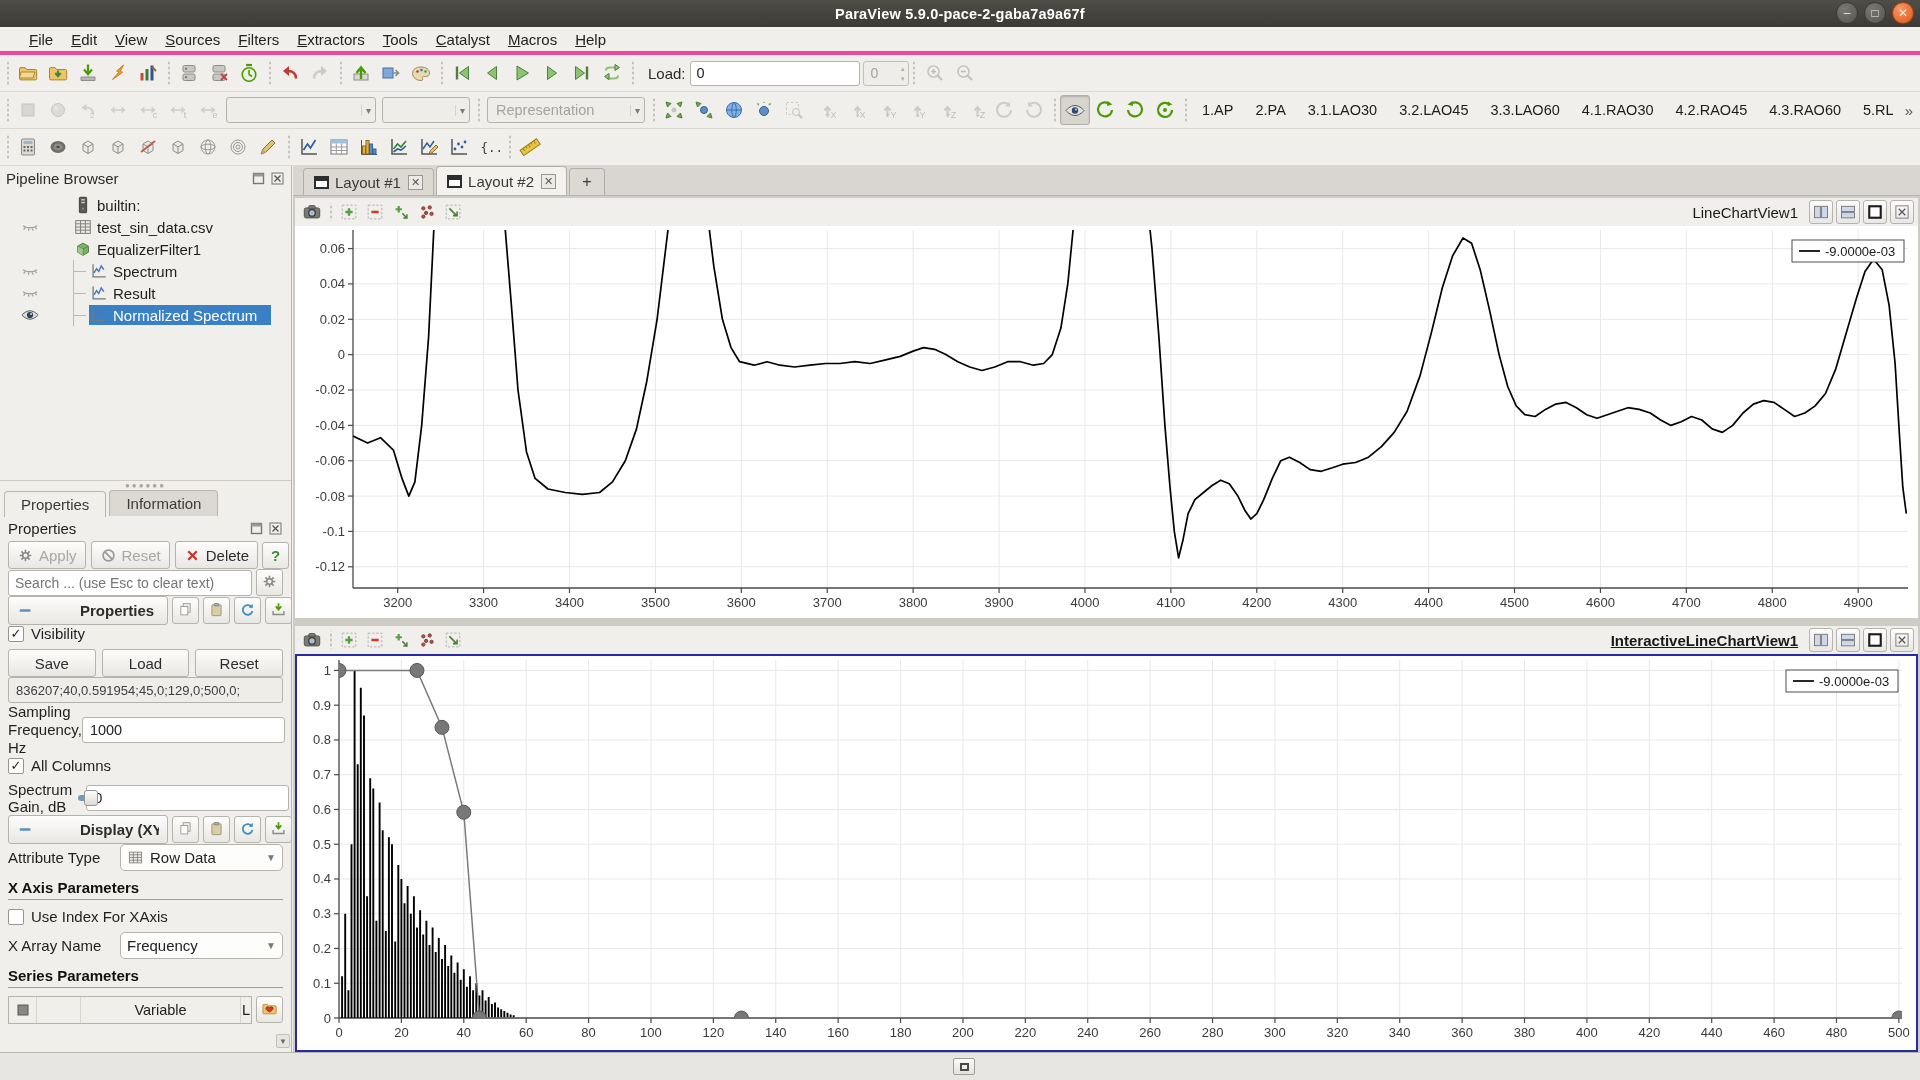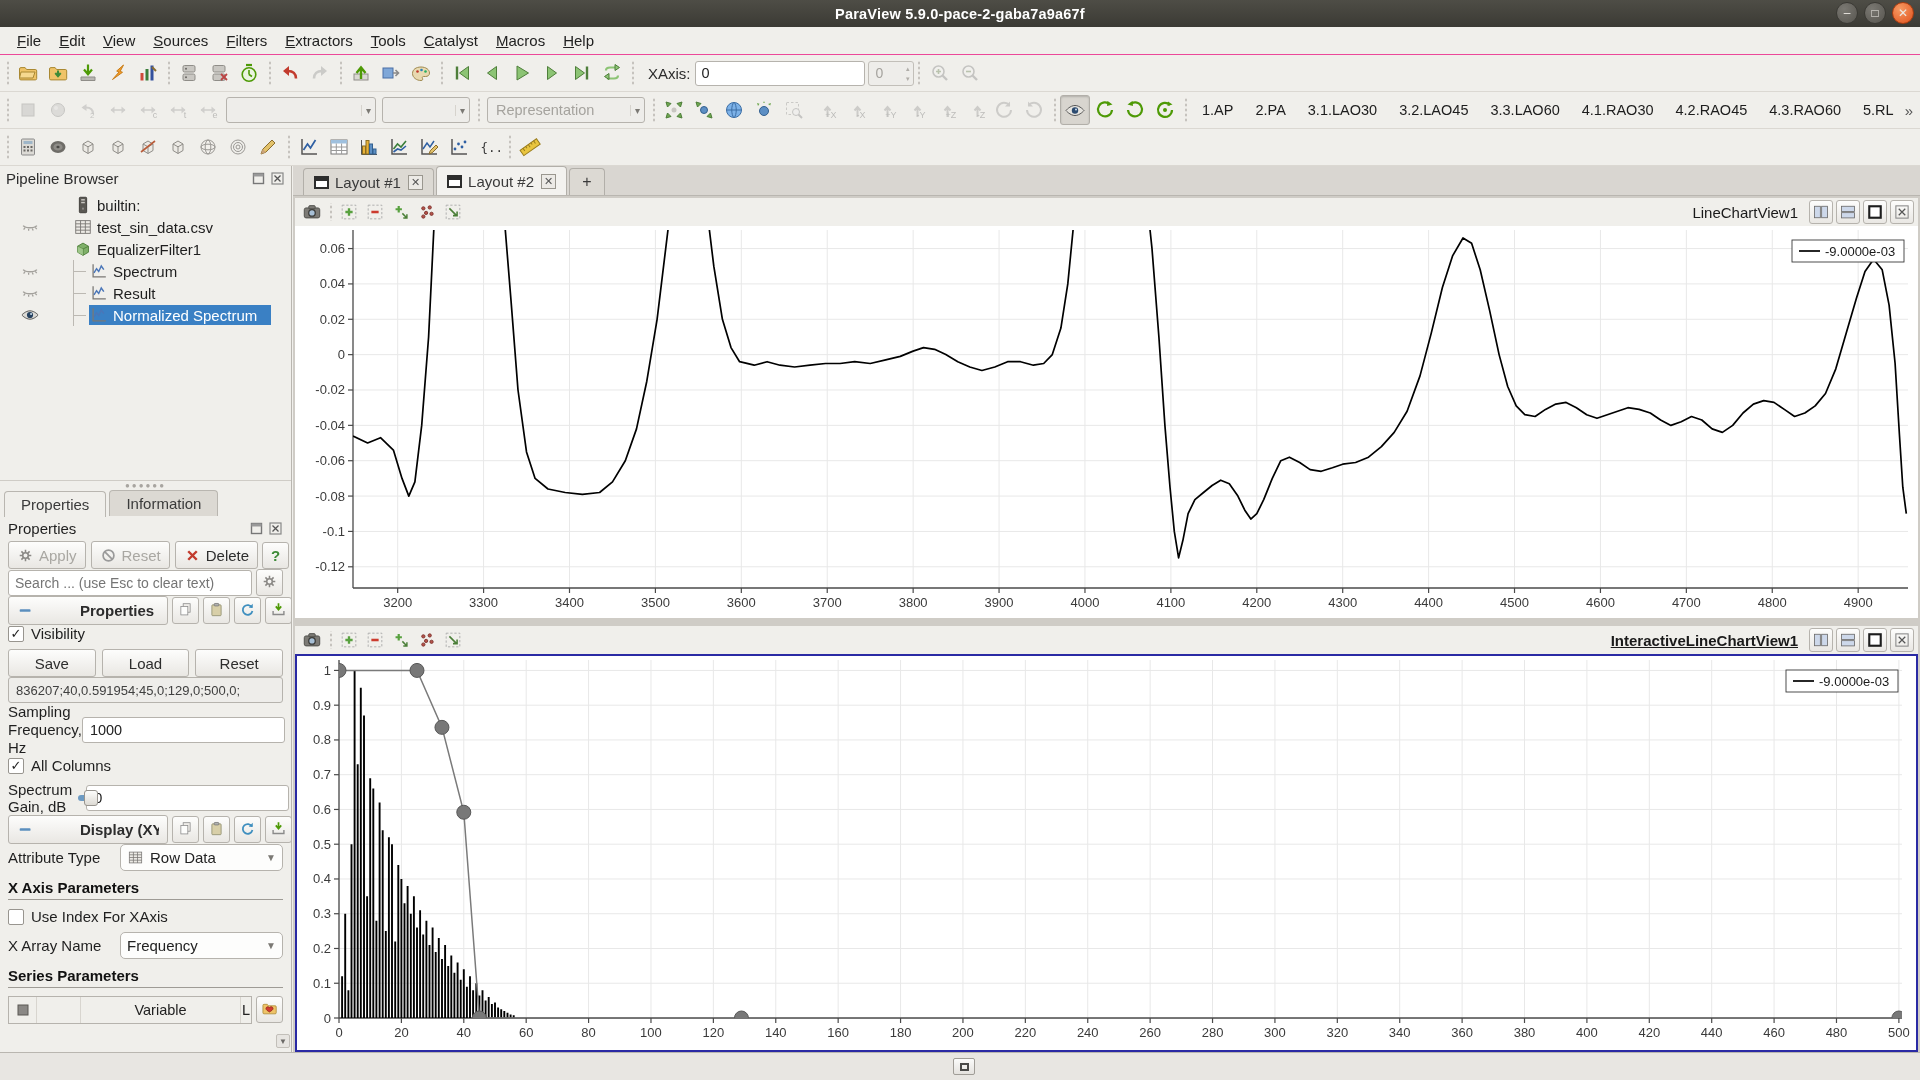--- a/index.html
+++ b/index.html
@@ -12,21 +12,21 @@
   .win-title { position:absolute; left:0; right:0; text-align:center; color:#fff;
     font-size:14.5px; font-weight:bold; letter-spacing:.2px; }
   .win-btns { position:absolute; right:6px; top:2px; display:flex; gap:6px; }
   .winbtn { width:22px; height:22px; border-radius:50%; display:flex; align-items:center;
     justify-content:center; font-size:12px; color:#ece9e4;
     background:radial-gradient(circle at 35% 30%, #7a7872, #57554f); border:1px solid #3a3934; }
   .winbtn.close { background:radial-gradient(circle at 35% 30%, #f79a63, #e0521d); border-color:#a83c10; }
 
   
   .menubar { position:absolute; left:0; top:27px; width:1920px; height:28px; background:#f0efeb;
-    display:flex; align-items:center; padding-left:8px; border-bottom:1px solid #ec4899; }
+    display:flex; align-items:center; padding-left:20px; border-bottom:4px solid #ec4899; }
   .menuitem { padding:3px 9px; font-size:15px; color:#222; }
   .menuitem u { text-decoration:underline; }
 
   
   .toolbar { position:absolute; left:0; width:1920px; height:37px; background:#f0efeb;
     display:flex; align-items:center; padding-left:2px; border-bottom:1px solid #dbd8d2; }
   .tbtn { width:30px; height:30px; display:flex; align-items:center; justify-content:center;
     border:1px solid transparent; border-radius:3px; flex:none; }
   .tbtn.pressed { background:#d8d5cf; border-color:#b2afa9; box-shadow:inset 0 1px 2px rgba(0,0,0,.18); }
   .tbtn.dis { opacity:.42; filter:grayscale(70%); }
@@ -276,21 +276,21 @@
       </svg>
     </div>
     <div class="tbtn">
       <svg width="22" height="22" viewBox="0 0 22 22">
         <path d="M5 8.5C5 6.5 7 5.5 9 5.5h7M17 13.5c0 2-2 3-4 3H6" stroke="#8cc474" stroke-width="2.2" fill="none"></path>
         <path d="M14 2.5l4.5 3-4.5 3z" fill="#8cc474" stroke="#4e7e3a"></path>
         <path d="M8 11.5l-4.5 3 4.5 3z" fill="#8cc474" stroke="#4e7e3a"></path>
       </svg>
     </div>
     <div class="grip"></div>
-    <span class="tlabel">XAxis:</span>
+    <span class="tlabel">Load:</span>
     <input class="tfield" value="0" style="">
     <div class="tspin">0<span class="arrows">▴<br>▾</span></div>
     <div class="grip"></div>
     <div class="tbtn dis">
       <svg width="22" height="22" viewBox="0 0 22 22">
         <circle cx="9.5" cy="9.5" r="5.5" fill="#f4f3f0" stroke="#8a8a8a" stroke-width="1.6"></circle>
         <path d="M13.5 13.5L18 18" stroke="#8a8a8a" stroke-width="2.4"></path>
         <path d="M7 9.5h5M9.5 7v5" stroke="#4e9a06" stroke-width="1.6"></path>
       </svg>
     </div>

